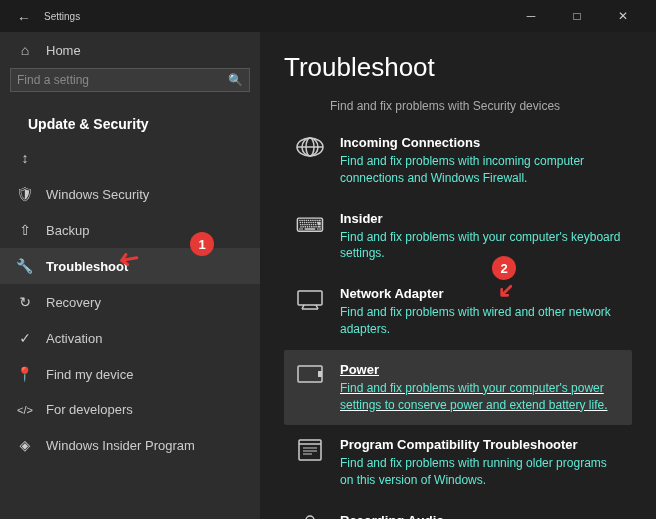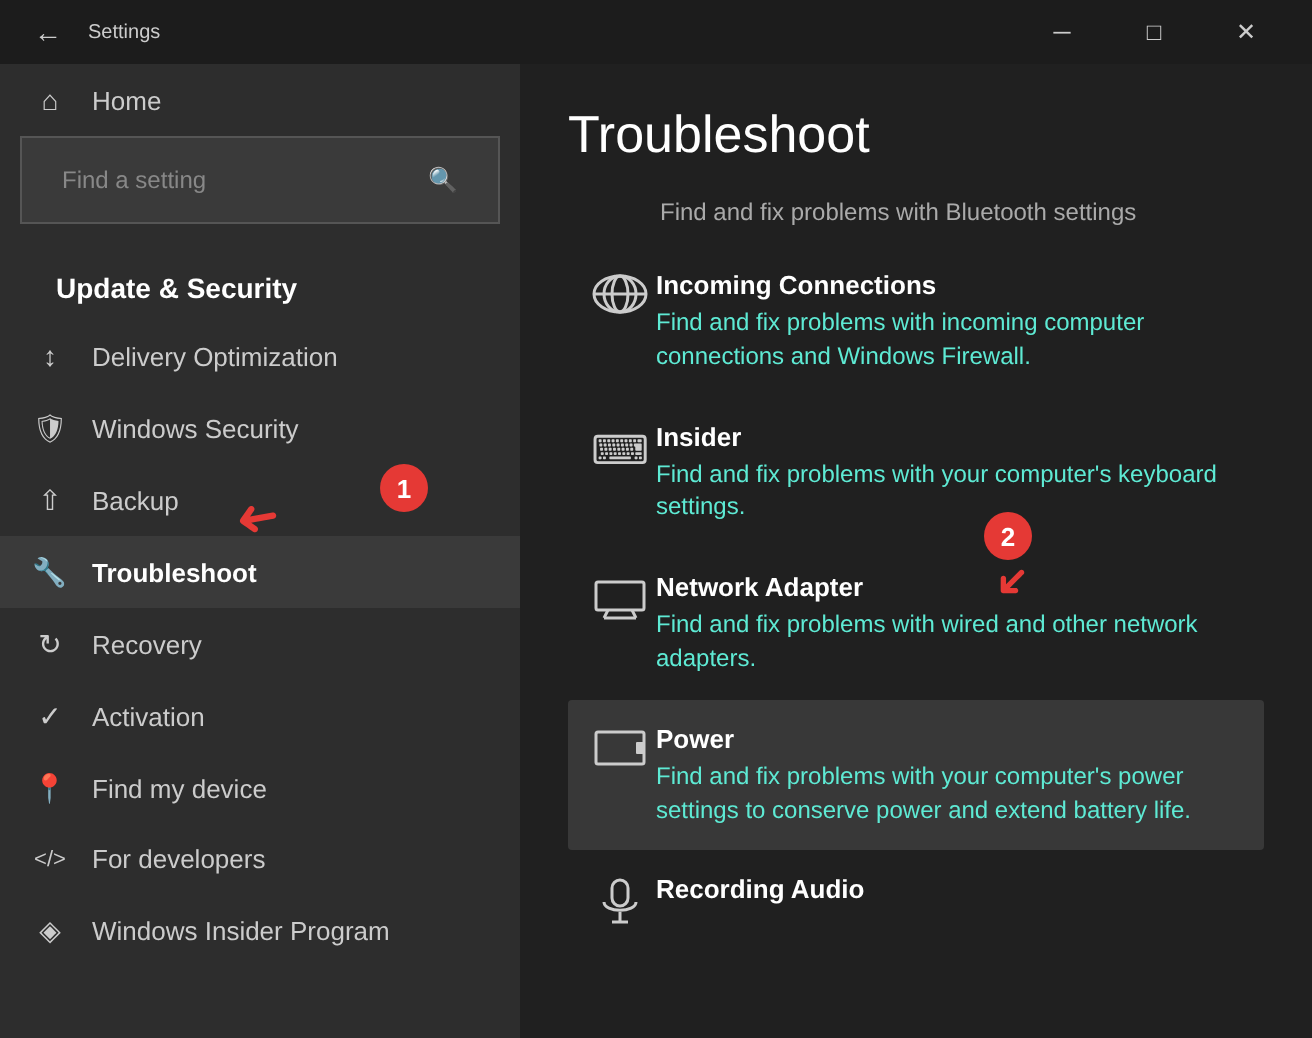--- a/index.html
+++ b/index.html
@@ -78,22 +78,22 @@
       font-weight: 600;
       color: #fff;
       padding: 14px 16px 8px 28px;
     }
     .sidebar-search {
       margin: 0 10px 10px 10px;
       display: flex;
       align-items: center;
       background: #3a3a3a;
       border: 1px solid #555;
-      height: 44px;
-      padding: 0 20px;
+      height: 24px;
+      padding: 0 6px;
     }
     .sidebar-search input {
       background: transparent;
       border: none;
       outline: none;
       color: #ccc;
       font-size: 12px;
       flex: 1;
     }
     .sidebar-search input::placeholder { color: #888; }
@@ -131,25 +131,25 @@
     .content-title {
       font-size: 26px;
       font-weight: 300;
       color: #fff;
       margin-bottom: 16px;
     }
     .troubleshoot-item {
       display: flex;
       align-items: flex-start;
       padding: 12px 10px;
-      gap: 2px;
+      gap: 14px;
       border-radius: 2px;
       cursor: pointer;
     }
-    .troubleshoot-item.highlighted { background: #383838; }
+    .troubleshoot-item.highlighted { background: #383838; text-decoration: underline; }
     .item-icon {
       width: 32px;
       flex-shrink: 0;
       display: flex;
       align-items: center;
       justify-content: center;
       font-size: 20px;
       color: #ccc;
       margin-top: 2px;
     }
@@ -210,21 +210,20 @@
 
     <div class="sidebar-search">
       <input type="text" placeholder="Find a setting" style="">
       <span class="search-icon">🔍</span>
     </div>
 
     <div class="sidebar-section-title">Update &amp; Security</div>
 
     <div class="sidebar-nav-item">
       <span class="nav-icon">↕</span>
-      <span>Delivery Optimization</span>
     </div>
 
     <div class="sidebar-nav-item">
       <span class="nav-icon">🛡</span>
       <span>Windows Security</span>
     </div>
 
     <div class="sidebar-nav-item">
       <span class="nav-icon">⇧</span>
       <span>Backup</span>
@@ -257,21 +256,21 @@
 
     <div class="sidebar-nav-item">
       <span class="nav-icon">◈</span>
       <span>Windows Insider Program</span>
     </div>
   </div>
 
   <div class="content" style="position:relative;">
     <div class="content-title">Troubleshoot</div>
 
-    <div style="font-size:12px;color:#aaa;margin-bottom:10px;padding-left:46px;">Find and fix problems with Bluetooth settings</div>
+    <div style="font-size:12px;color:#aaa;margin-bottom:10px;padding-left:46px;">Find and fix problems with Security devices</div>
 
     <div class="troubleshoot-item">
       <div class="item-icon">
         <svg width="28" height="20" viewBox="0 0 28 20" fill="none">
           <ellipse cx="14" cy="10" rx="13" ry="9" stroke="#ccc" stroke-width="1.5" fill="none"></ellipse>
           <ellipse cx="14" cy="10" rx="8" ry="9" stroke="#ccc" stroke-width="1.5" fill="none"></ellipse>
           <ellipse cx="14" cy="10" rx="4" ry="9" stroke="#ccc" stroke-width="1.5" fill="none"></ellipse>
           <line x1="1" y1="10" x2="27" y2="10" stroke="#ccc" stroke-width="1.5"></line>
         </svg>
       </div>
@@ -310,20 +309,35 @@
           <rect x="2" y="2" width="24" height="16" rx="1" stroke="#ccc" stroke-width="1.5" fill="none"></rect>
           <rect x="22" y="7" width="4" height="6" rx="0.5" fill="#ccc"></rect>
         </svg>
       </div>
       <div class="item-text">
         <div class="item-title">Power</div>
         <div class="item-desc">Find and fix problems with your computer's power settings to conserve power and extend battery life.</div>
       </div>
     </div>
 
+    <div class="troubleshoot-item">
+      <div class="item-icon">
+        <svg width="26" height="22" viewBox="0 0 26 22" fill="none">
+          <rect x="2" y="1" width="22" height="20" rx="1" stroke="#ccc" stroke-width="1.5" fill="none"></rect>
+          <line x1="2" y1="5" x2="24" y2="5" stroke="#ccc" stroke-width="1.5"></line>
+          <line x1="6" y1="9" x2="20" y2="9" stroke="#ccc" stroke-width="1"></line>
+          <line x1="6" y1="12" x2="20" y2="12" stroke="#ccc" stroke-width="1"></line>
+          <line x1="6" y1="15" x2="15" y2="15" stroke="#ccc" stroke-width="1"></line>
+        </svg>
+      </div>
+      <div class="item-text">
+        <div class="item-title">Program Compatibility Troubleshooter</div>
+        <div class="item-desc">Find and fix problems with running older programs on this version of Windows.</div>
+      </div>
+    </div>
 
     <div class="troubleshoot-item">
       <div class="item-icon">
         <svg width="22" height="24" viewBox="0 0 22 24" fill="none">
           <rect x="7" y="1" width="8" height="13" rx="4" stroke="#ccc" stroke-width="1.5" fill="none"></rect>
           <path d="M3 12 C3 17.5 19 17.5 19 12" stroke="#ccc" stroke-width="1.5" fill="none"></path>
           <line x1="11" y1="17" x2="11" y2="22" stroke="#ccc" stroke-width="1.5"></line>
           <line x1="7" y1="22" x2="15" y2="22" stroke="#ccc" stroke-width="1.5"></line>
         </svg>
       </div>

